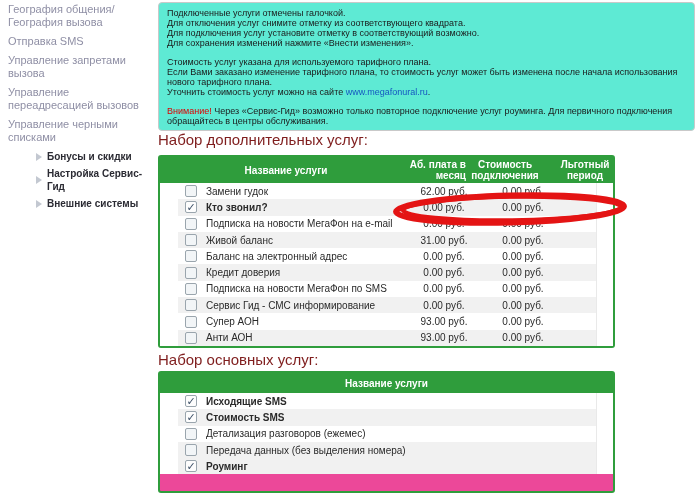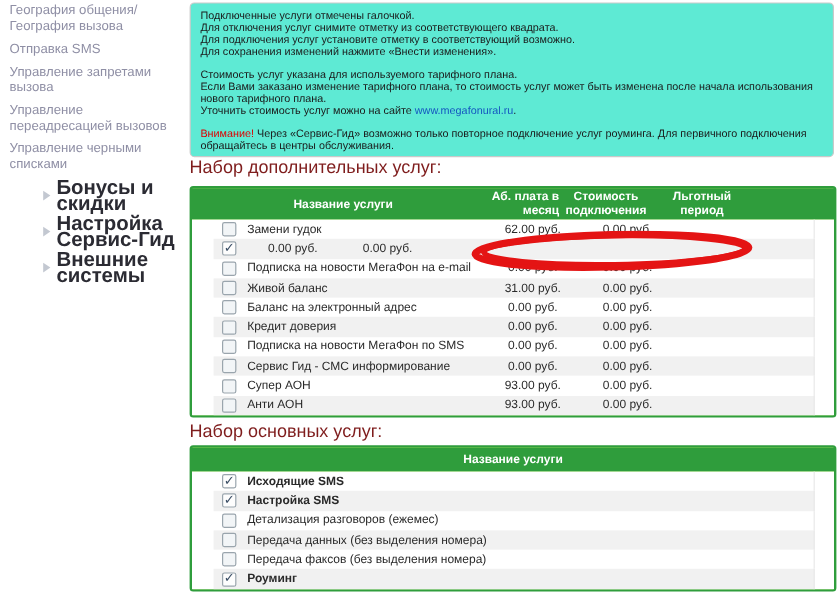--- a/index.html
+++ b/index.html
@@ -7,40 +7,40 @@
     --oval:#e41414; --side-link:#8f8fa5; --side-bold:#2b2b33;
   }
   *{box-sizing:border-box; margin:0; padding:0;}
   html,body{width:700px;height:502px;overflow:hidden;background:#fff;}
   body{font-family:"Liberation Sans","DejaVu Sans",sans-serif;color:#222;}
   .page{position:relative;width:700px;height:502px;background:#fff;}
 
   
   .sidebar{position:absolute;left:8px;top:3px;width:148px;}
   .side-item{font-size:11px;line-height:13px;color:var(--side-link);margin-bottom:6px;cursor:pointer;}
-  .side-item.bold{color:var(--side-bold);font-weight:bold;font-size:17px;margin-bottom:4px;display:flex;align-items:center;padding-left:28px;}
+  .side-item.bold{color:var(--side-bold);font-weight:bold;font-size:10px;margin-bottom:4px;display:flex;align-items:center;padding-left:28px;}
   .arrow-icon{display:inline-block;width:0;height:0;border-top:4px solid transparent;
     border-bottom:4px solid transparent;border-left:6px solid #c3c8d1;margin:0 5px 0 0;flex:0 0 auto;}
 
   
   .main{position:absolute;left:158px;top:0;width:539px;height:502px;}
 
   .notice{position:absolute;left:0;top:2px;width:537px;border:1px solid #c9c9c9;border-radius:4px;
     padding:5px 8px 4px 8px;font-size:9px;line-height:10px;color:#1a1a1a;background:#5eead4;}
   .notice p{margin:0 0 9px 0;}
   .notice p:last-child{margin-bottom:0;}
   .link{color:var(--link);text-decoration:none;cursor:pointer;}
   .attn{color:var(--attn);}
 
   .section-title{position:absolute;left:0;font-size:15px;font-weight:400;color:#7f1d1d;}
   #title1{top:131px;}
   #title2{top:351px;}
 
   
-  .table{position:absolute;left:0;width:539px;border:2px solid var(--green);border-radius:3px;background:#bef264;}
+  .table{position:absolute;left:0;width:457px;border:2px solid var(--green);border-radius:3px;background:#ec4899;}
   .add-table{top:155px;height:193px;}
   .basic-table{top:371px;height:122px;}
   .thead{background:var(--green);display:flex;align-items:stretch;color:#fff;font-weight:bold;font-size:10px;}
   .add-table .thead{height:26px;}
   .basic-table .thead{height:20px;}
   .th{display:flex;align-items:center;justify-content:center;text-align:center;line-height:11px;}
   .col-check{width:26px;flex:0 0 auto;display:flex;align-items:center;justify-content:center;}
   .col-name{width:200px;flex:0 0 auto;}
   .col-fee{width:80px;flex:0 0 auto;text-align:right;justify-content:center;}
   .col-cost{width:78px;flex:0 0 auto;text-align:center;justify-content:center;}
@@ -124,20 +124,21 @@
             <span class="td col-name">Замени гудок</span>
             <span class="td col-fee">62.00 руб.</span>
             <span class="td col-cost">0.00 руб.</span>
             <span class="td col-benefit"></span>
             <span class="td col-spacer"></span>
           </div>
           <div class="trow alt">
             <span class="td col-check">
               <span class="checkbox checked">✓</span>
             </span>
+            <span class="td col-name bold">Кто звонил?</span>
             <span class="td col-fee">0.00 руб.</span>
             <span class="td col-cost">0.00 руб.</span>
             <span class="td col-benefit"></span>
             <span class="td col-spacer"></span>
           </div>
           <div class="trow">
             <span class="td col-check">
               <span class="checkbox"></span>
             </span>
             <span class="td col-name">Подписка на новости МегаФон на e-mail</span>
@@ -234,39 +235,33 @@
           <div class="trow">
             <span class="td col-check">
               <span class="checkbox checked">✓</span>
             </span>
             <span class="td col-name bold">Исходящие SMS</span>
           </div>
           <div class="trow alt">
             <span class="td col-check">
               <span class="checkbox checked">✓</span>
             </span>
-            <span class="td col-name bold">Настройка SMS</span>
+            <span class="td col-name bold">Стоимость SMS</span>
           </div>
           <div class="trow">
             <span class="td col-check">
               <span class="checkbox"></span>
             </span>
             <span class="td col-name">Детализация разговоров (ежемес)</span>
           </div>
           <div class="trow alt">
             <span class="td col-check">
               <span class="checkbox"></span>
             </span>
             <span class="td col-name">Передача данных (без выделения номера)</span>
-          </div>
-          <div class="trow">
-            <span class="td col-check">
-              <span class="checkbox"></span>
-            </span>
-            <span class="td col-name">Передача факсов (без выделения номера)</span>
           </div>
           <div class="trow alt">
             <span class="td col-check">
               <span class="checkbox checked">✓</span>
             </span>
             <span class="td col-name bold">Роуминг</span>
           </div>
         </div>
     </div>
 

